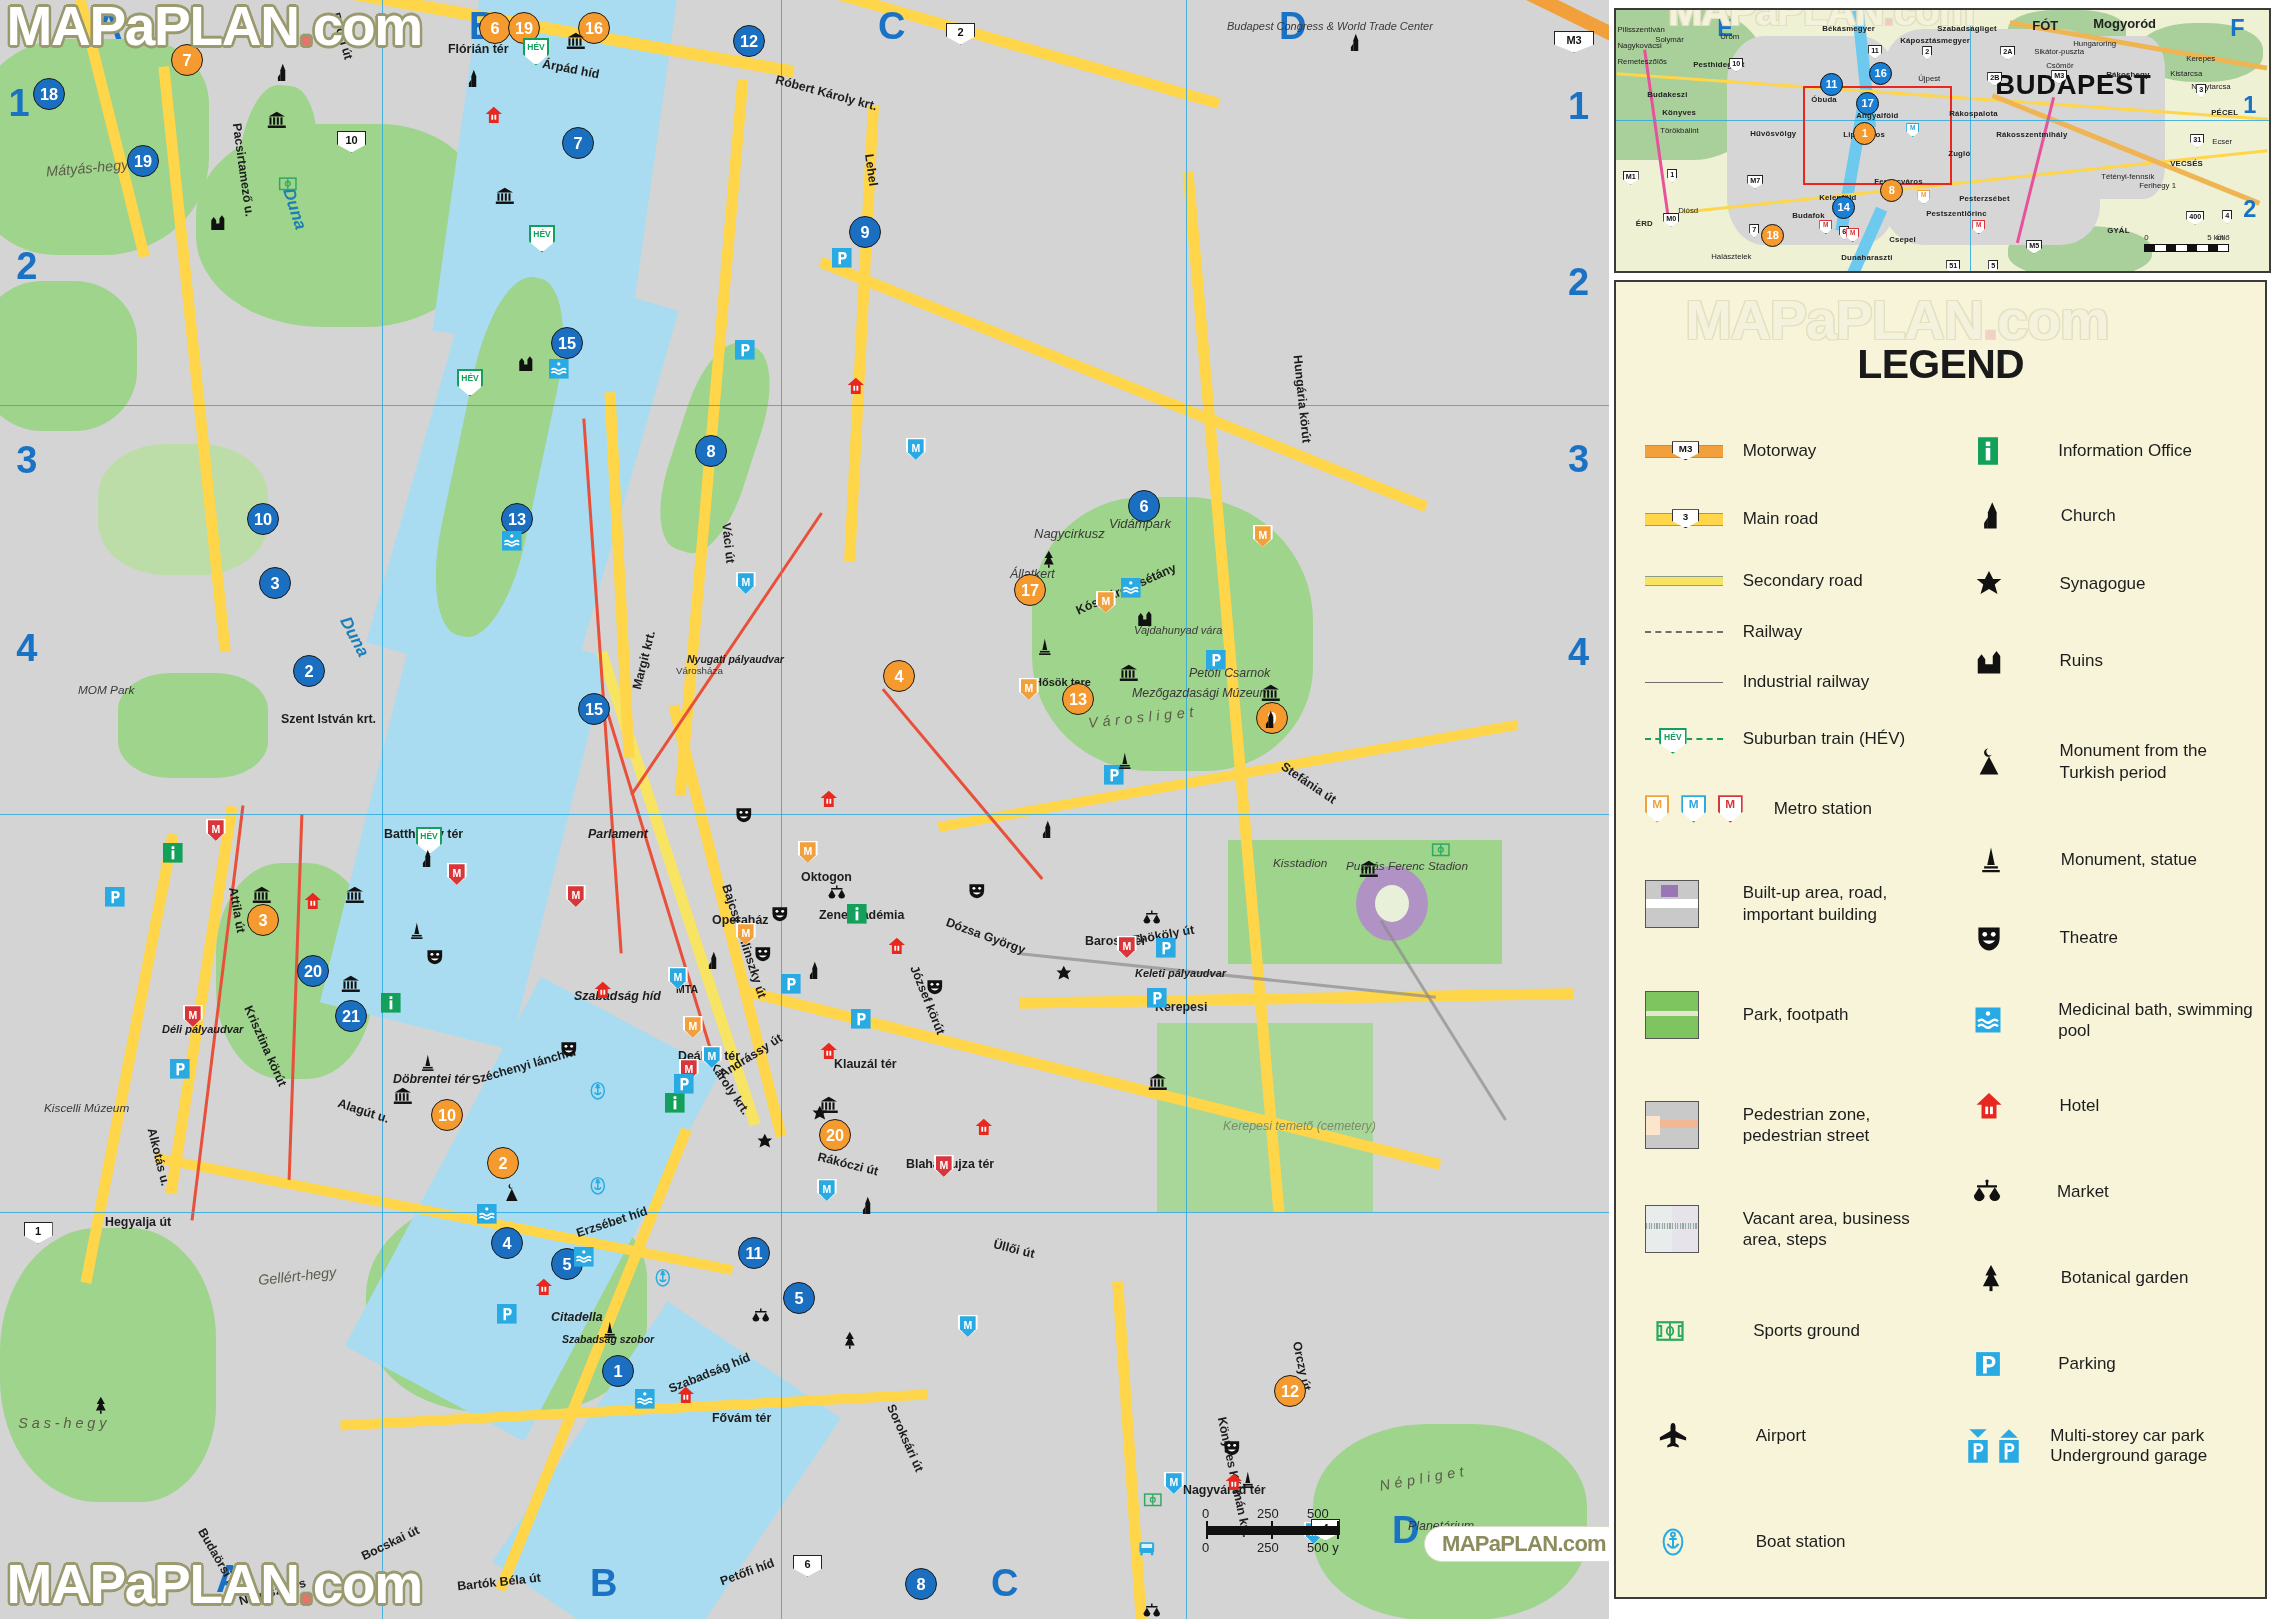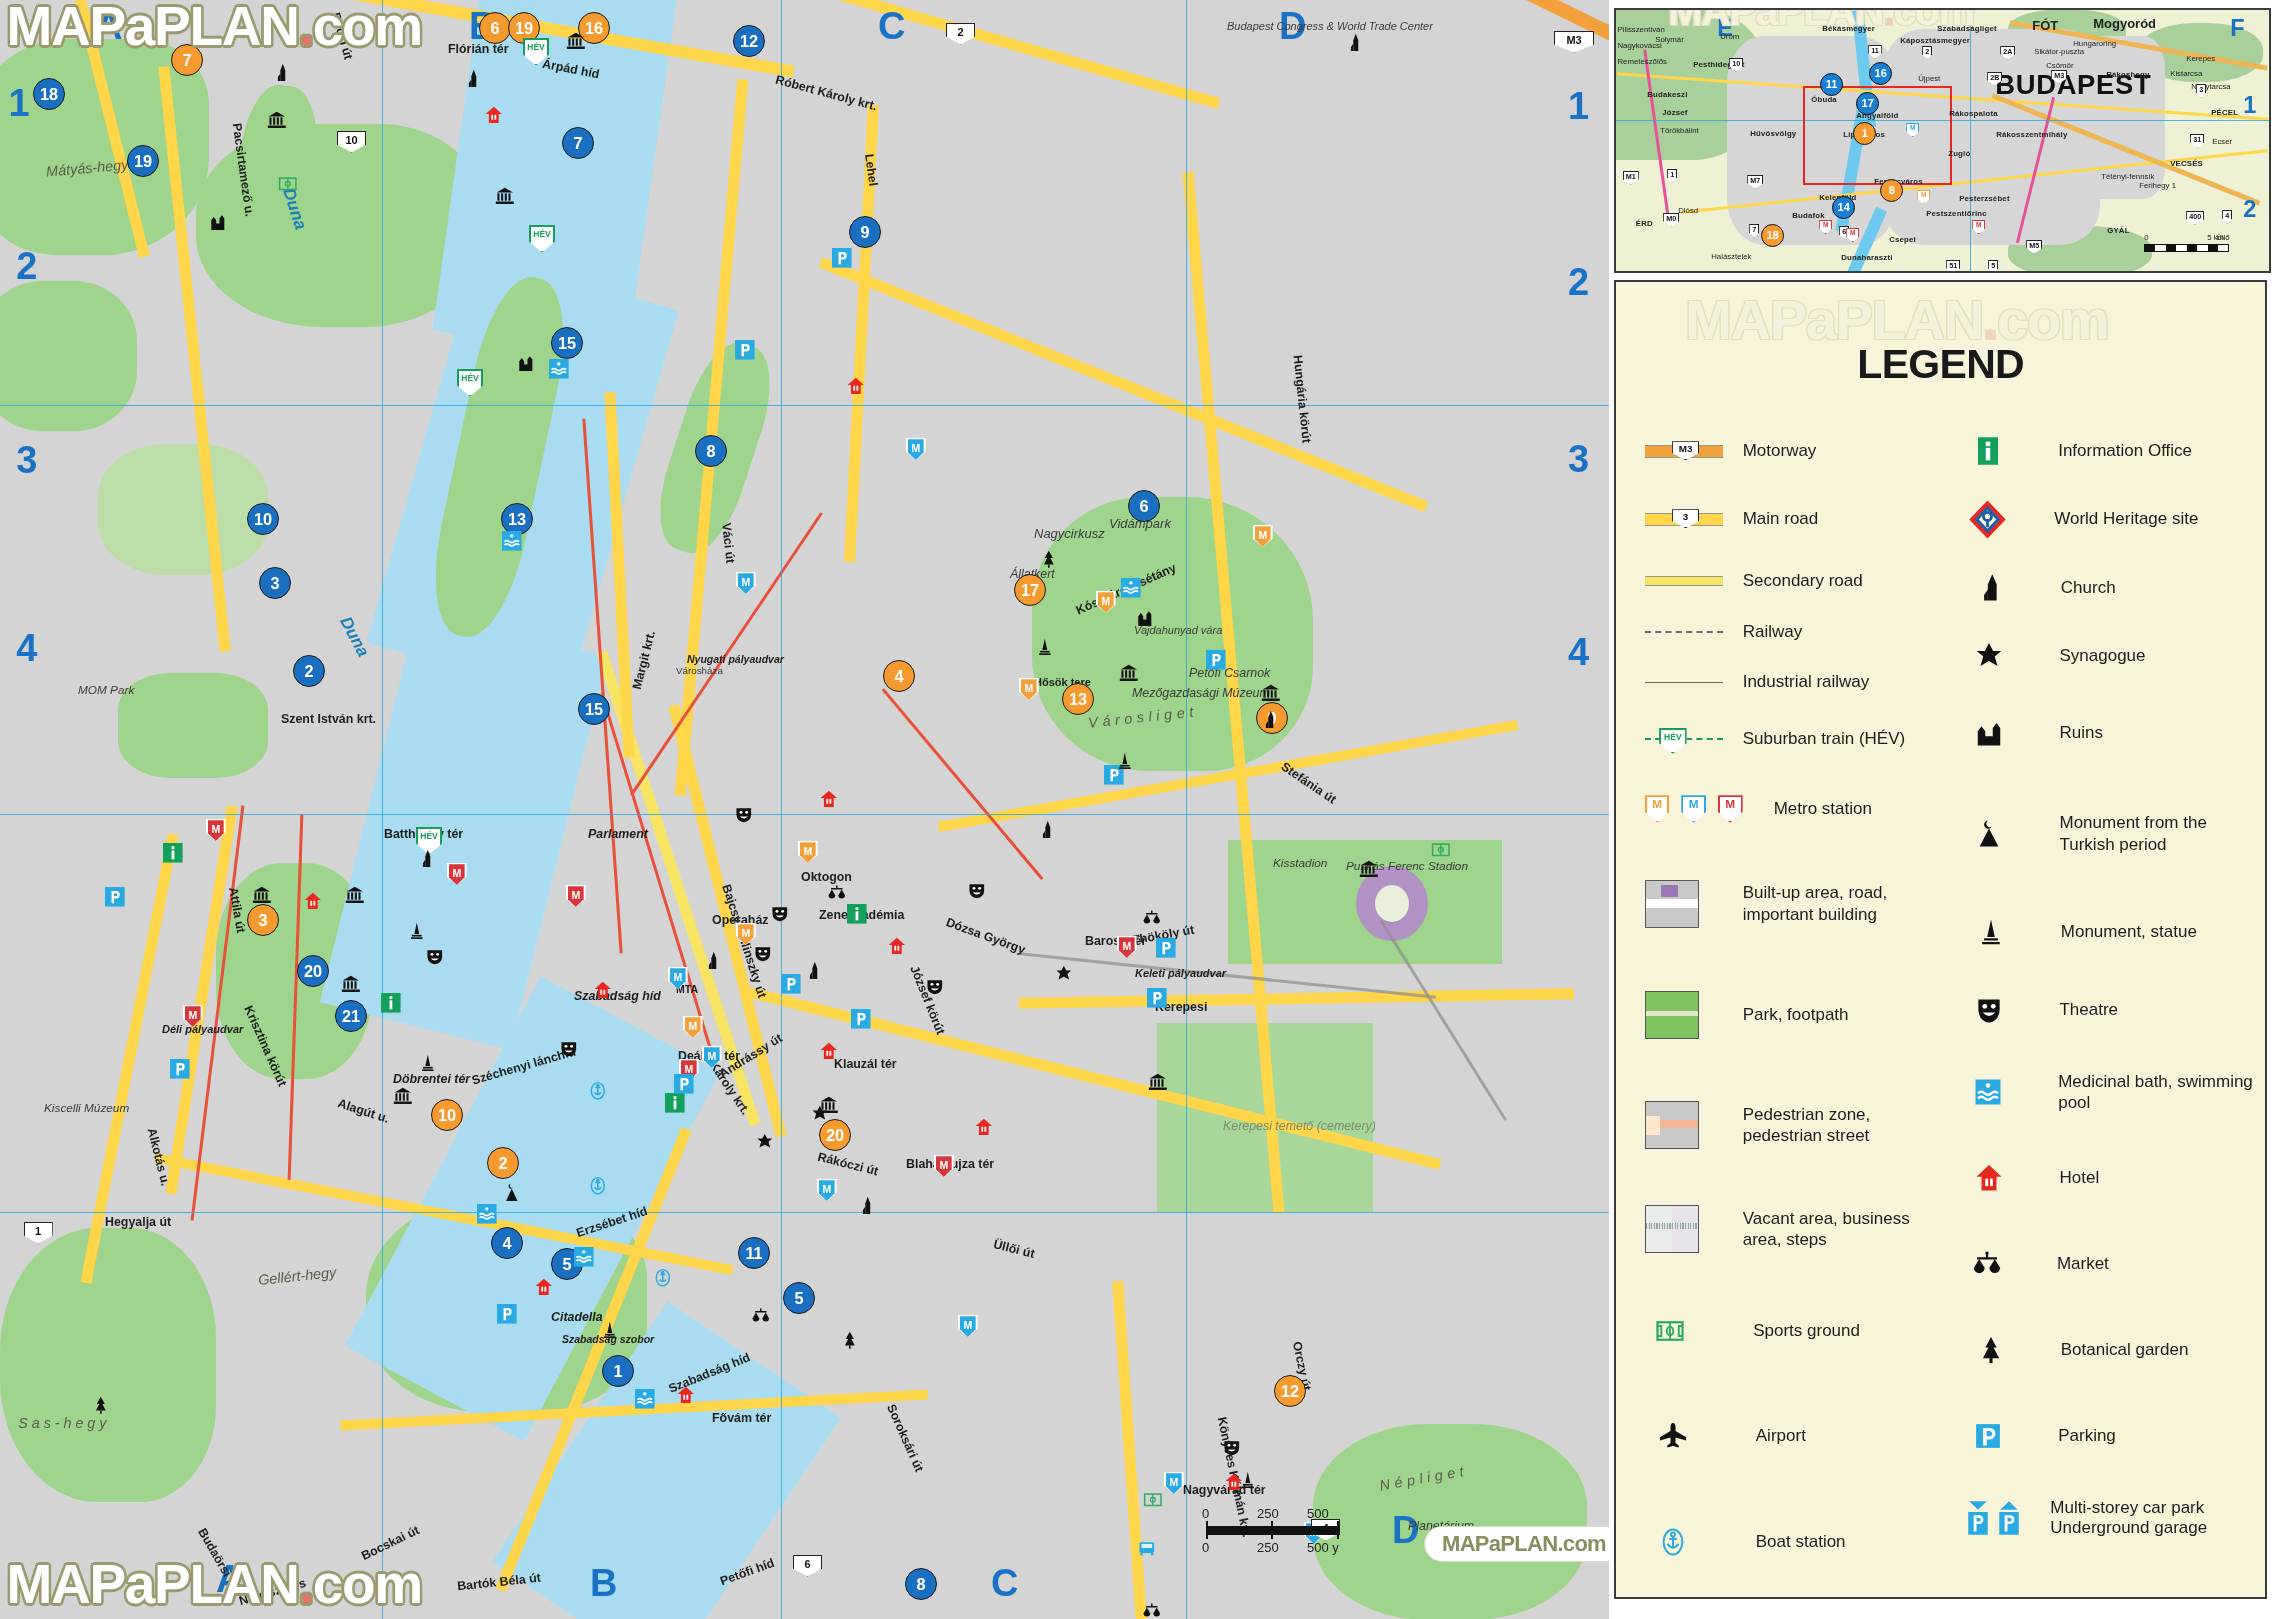--- a/index.html
+++ b/index.html
@@ -1200,21 +1200,21 @@
 
     <div class="ov-lbl ov-title" style="left:379px;top:59px;">BUDAPEST</div>
 
     <div class="ov-lbl ov-small" style="left:1.3px;top:15px;">Pilisszentiván</div>
     <div class="ov-lbl ov-small" style="left:1.3px;top:31px;">Nagykovácsi</div>
     <div class="ov-lbl ov-small" style="left:1.3px;top:47px;">Remeteszőlős</div>
     <div class="ov-lbl ov-small" style="left:39px;top:25px;">Solymár</div>
     <div class="ov-lbl ov-small" style="left:104px;top:22px;">Üröm</div>
     <div class="ov-lbl ov-caps" style="left:77px;top:50px;">Pesthidegkút</div>
     <div class="ov-lbl ov-caps" style="left:31px;top:80px;">Budakeszi</div>
-    <div class="ov-lbl ov-caps" style="left:46px;top:98px;">József</div>
+    <div class="ov-lbl ov-caps" style="left:46px;top:98px;">Könyves</div>
     <div class="ov-lbl ov-small" style="left:44px;top:116px;">Törökbálint</div>
     <div class="ov-lbl ov-small" style="left:62px;top:196px;">Diósd</div>
     <div class="ov-lbl ov-caps" style="left:19.6px;top:209px;">ÉRD</div>
     <div class="ov-lbl ov-small" style="left:95px;top:242px;">Halásztelek</div>
     <div class="ov-lbl ov-caps" style="left:225px;top:243px;">Dunaharaszti</div>
     <div class="ov-lbl ov-small" style="left:600px;top:223px;">Üllő</div>
     <div class="ov-lbl ov-caps" style="left:491px;top:216px;">GYÁL</div>
     <div class="ov-lbl ov-caps" style="left:554px;top:149px;">VECSÉS</div>
     <div class="ov-lbl ov-small" style="left:596px;top:127px;">Ecser</div>
     <div class="ov-lbl ov-caps" style="left:595px;top:98px;">PÉCEL</div>
@@ -1455,31 +1455,20 @@
         <div class="legsym" style="width:85px;flex:0 0 85px;padding-left:17px;">
           <svg class="svgicon" viewBox="0 0 24 24">
               <rect x="4" y="1" width="16" height="22" fill="#13a05a"></rect>
               <rect x="10.2" y="4.5" width="3.6" height="3.6" fill="#fff"></rect>
               <rect x="10.2" y="9.5" width="3.6" height="10" fill="#fff"></rect>
             </svg>
         </div>
         <div class="legtxt">Information Office</div>
       </div>
 
-      <div class="legitem" style="height:72px;">
-        <div class="legsym" style="width:85px;flex:0 0 85px;padding-left:13px;">
-          <svg class="svgicon" style="width:37px;height:37px;" viewBox="0 0 24 24">
-            <path d="M12 1.5 L22 12 L12 22.5 L2 12 Z" fill="none" stroke="#e8281e" stroke-width="2.6"></path>
-            <path d="M12 4.5 L19 12 L12 19.5 L5 12 Z" fill="none" stroke="#1c5fa8" stroke-width="2"></path>
-            <circle cx="12" cy="10" r="2.6" fill="none" stroke="#1c5fa8" stroke-width="1.8"></circle>
-            <path d="M12 12.4 V17" stroke="#1c5fa8" stroke-width="1.8"></path>
-          </svg>
-        </div>
-        <div class="legtxt">World Heritage site</div>
-      </div>
 
       <div class="legitem" style="height:65px;">
         <div class="legsym" style="width:85px;flex:0 0 85px;padding-left:19.6px;">
           <svg class="svgicon" viewBox="0 0 24 24">
               <path d="M13 1 L16.5 9 V22 H9.5 V9 Z" fill="#111"></path>
               <path d="M9.5 13 L6.5 17.5 V22 H9.5 Z" fill="#111"></path>
             </svg>
         </div>
         <div class="legtxt">Church</div>
       </div>

